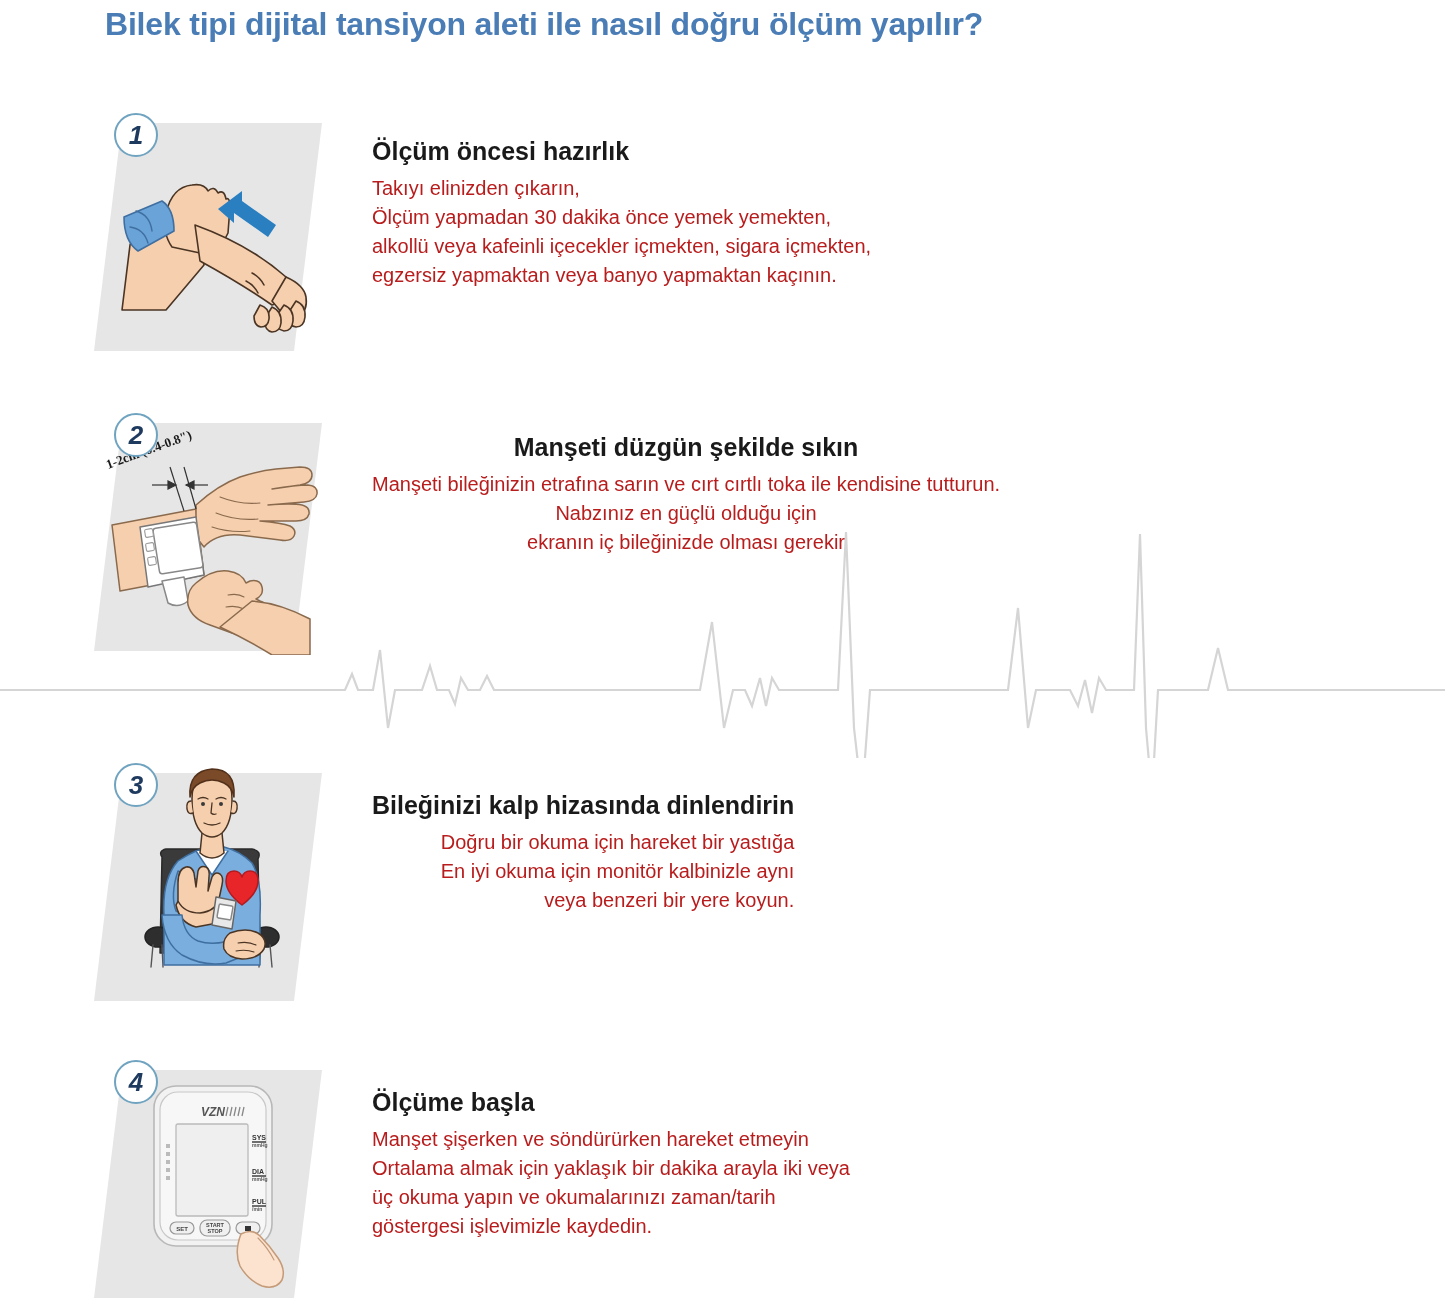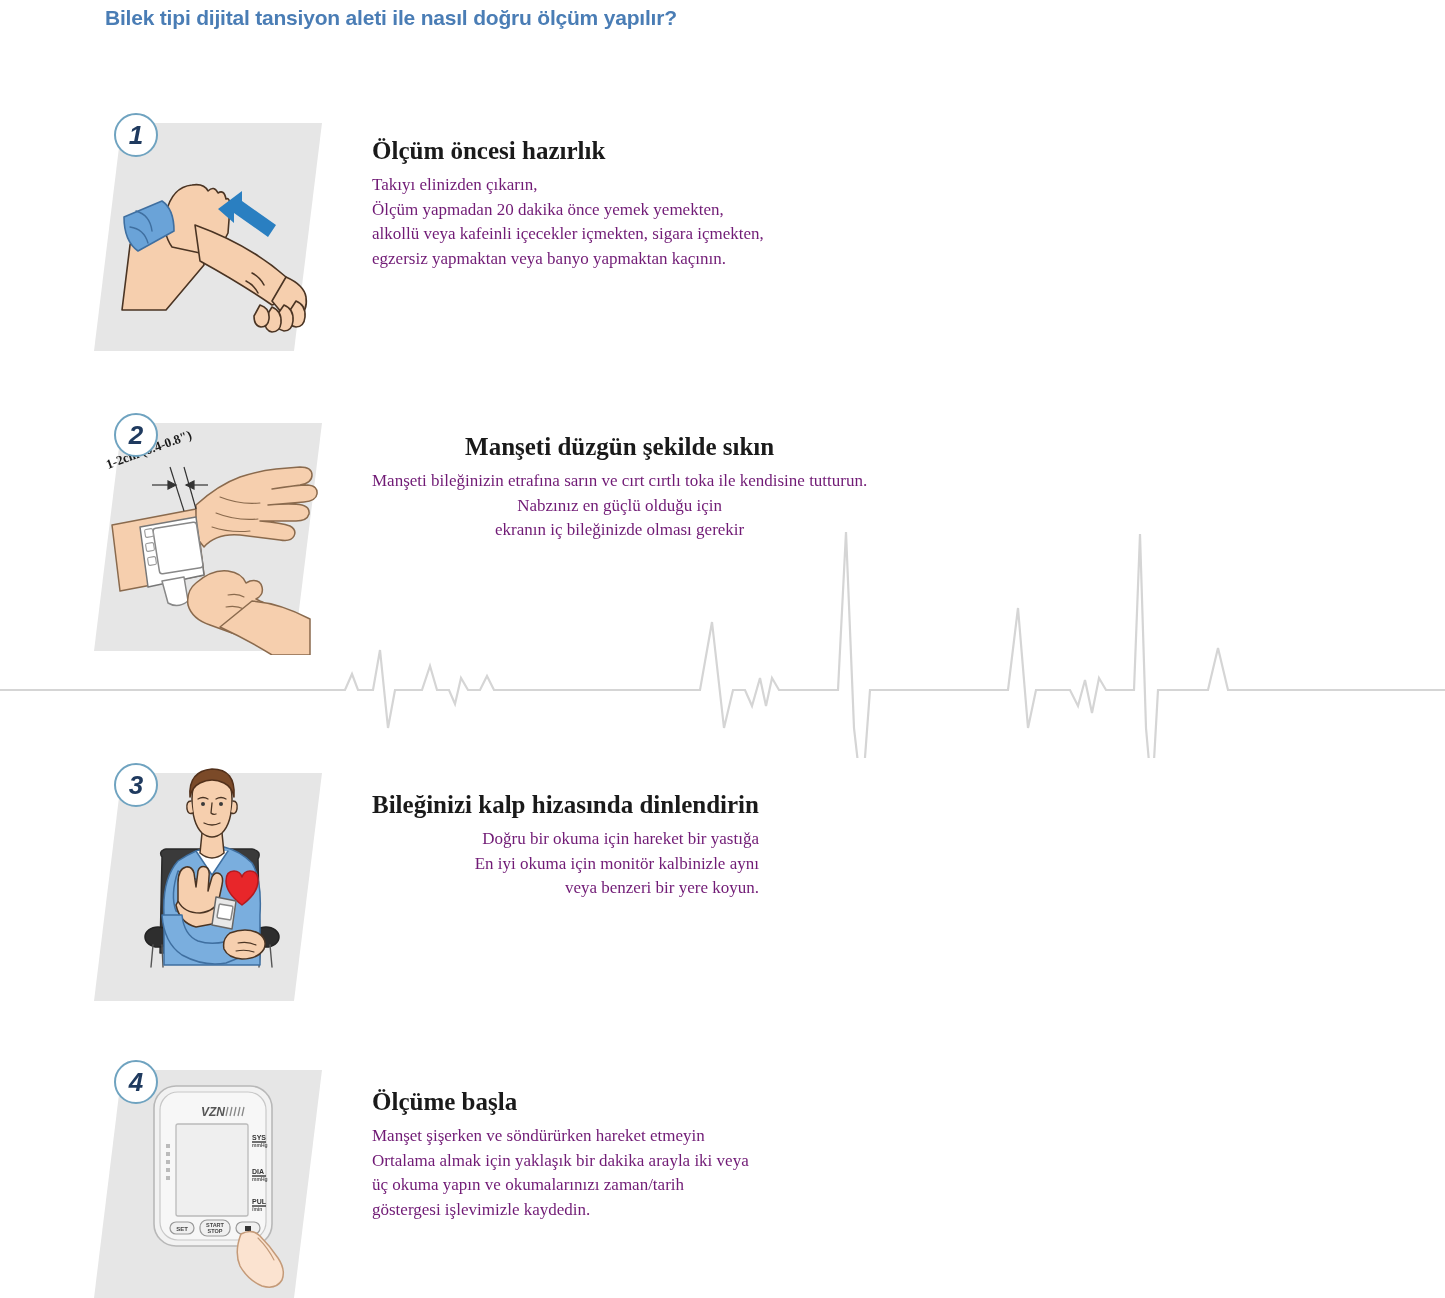--- a/index.html
+++ b/index.html
@@ -14,21 +14,21 @@
     overflow: hidden;
     font-family: "Liberation Sans", sans-serif;
     color: #231f20;
   }
 
   
   .page-title {
     position: absolute;
     left: 105px;
     top: 6px;
-    font-size: 21px;
+    font-size: 32px;
     font-weight: bold;
     letter-spacing: -0.2px;
     color: #4a7db5;
     white-space: nowrap;
   }
 
   
   .ecg-band {
     position: absolute;
     left: 0;
@@ -74,33 +74,32 @@
     display: flex;
     align-items: center;
     justify-content: center;
     z-index: 5;
     box-sizing: border-box;
   }
   .step-text {
     position: absolute;
     left: 272px;
     top: 0;
-    font-family: Liberation Serif, serif;
   }
   .step-heading {
     font-size: 25px;
     font-weight: bold;
     color: #1a1a1a;
     margin: 0 0 8px 0;
     white-space: nowrap;
   }
   .step-line {
-    font-size: 17px;
+    font-size: 20px;
     line-height: 1.45;
-    color: #701a75;
+    color: #b91c1c;
     white-space: nowrap;
   }
 
   .illus { position:absolute; left:0; top:0; width:225px; height:250px; }
 </style>
 </head>
 <body>
 
 <div class="page-title">Bilek tipi dijital tansiyon aleti ile nasıl doğru ölçüm yapılır?</div>
 
@@ -138,21 +137,21 @@
 
       <g fill="#2a7fc1">
         <path d="M118,104 L142,86 L142,96 L176,120 L168,132 L134,108 L134,118 Z"></path>
       </g>
     </svg>
     <div class="num-badge">1</div>
   </div>
   <div class="step-text" style="top:32px;">
     <div class="step-heading">Ölçüm öncesi hazırlık</div>
     <div class="step-line">Takıyı elinizden çıkarın,</div>
-    <div class="step-line">Ölçüm yapmadan 20 dakika önce yemek yemekten,</div>
+    <div class="step-line">Ölçüm yapmadan 30 dakika önce yemek yemekten,</div>
     <div class="step-line">alkollü veya kafeinli içecekler içmekten, sigara içmekten,</div>
     <div class="step-line">egzersiz yapmaktan veya banyo yapmaktan kaçının.</div>
   </div>
 </div>
 
 <div class="step" style="left:100px; top:405px;">
   <div class="step-figure">
     <div class="panel"></div>
     <svg class="illus" viewBox="0 0 225 250" xmlns="http://www.w3.org/2000/svg">
       <g stroke="#8a6a4d" stroke-width="1.5" stroke-linejoin="round" stroke-linecap="round">

